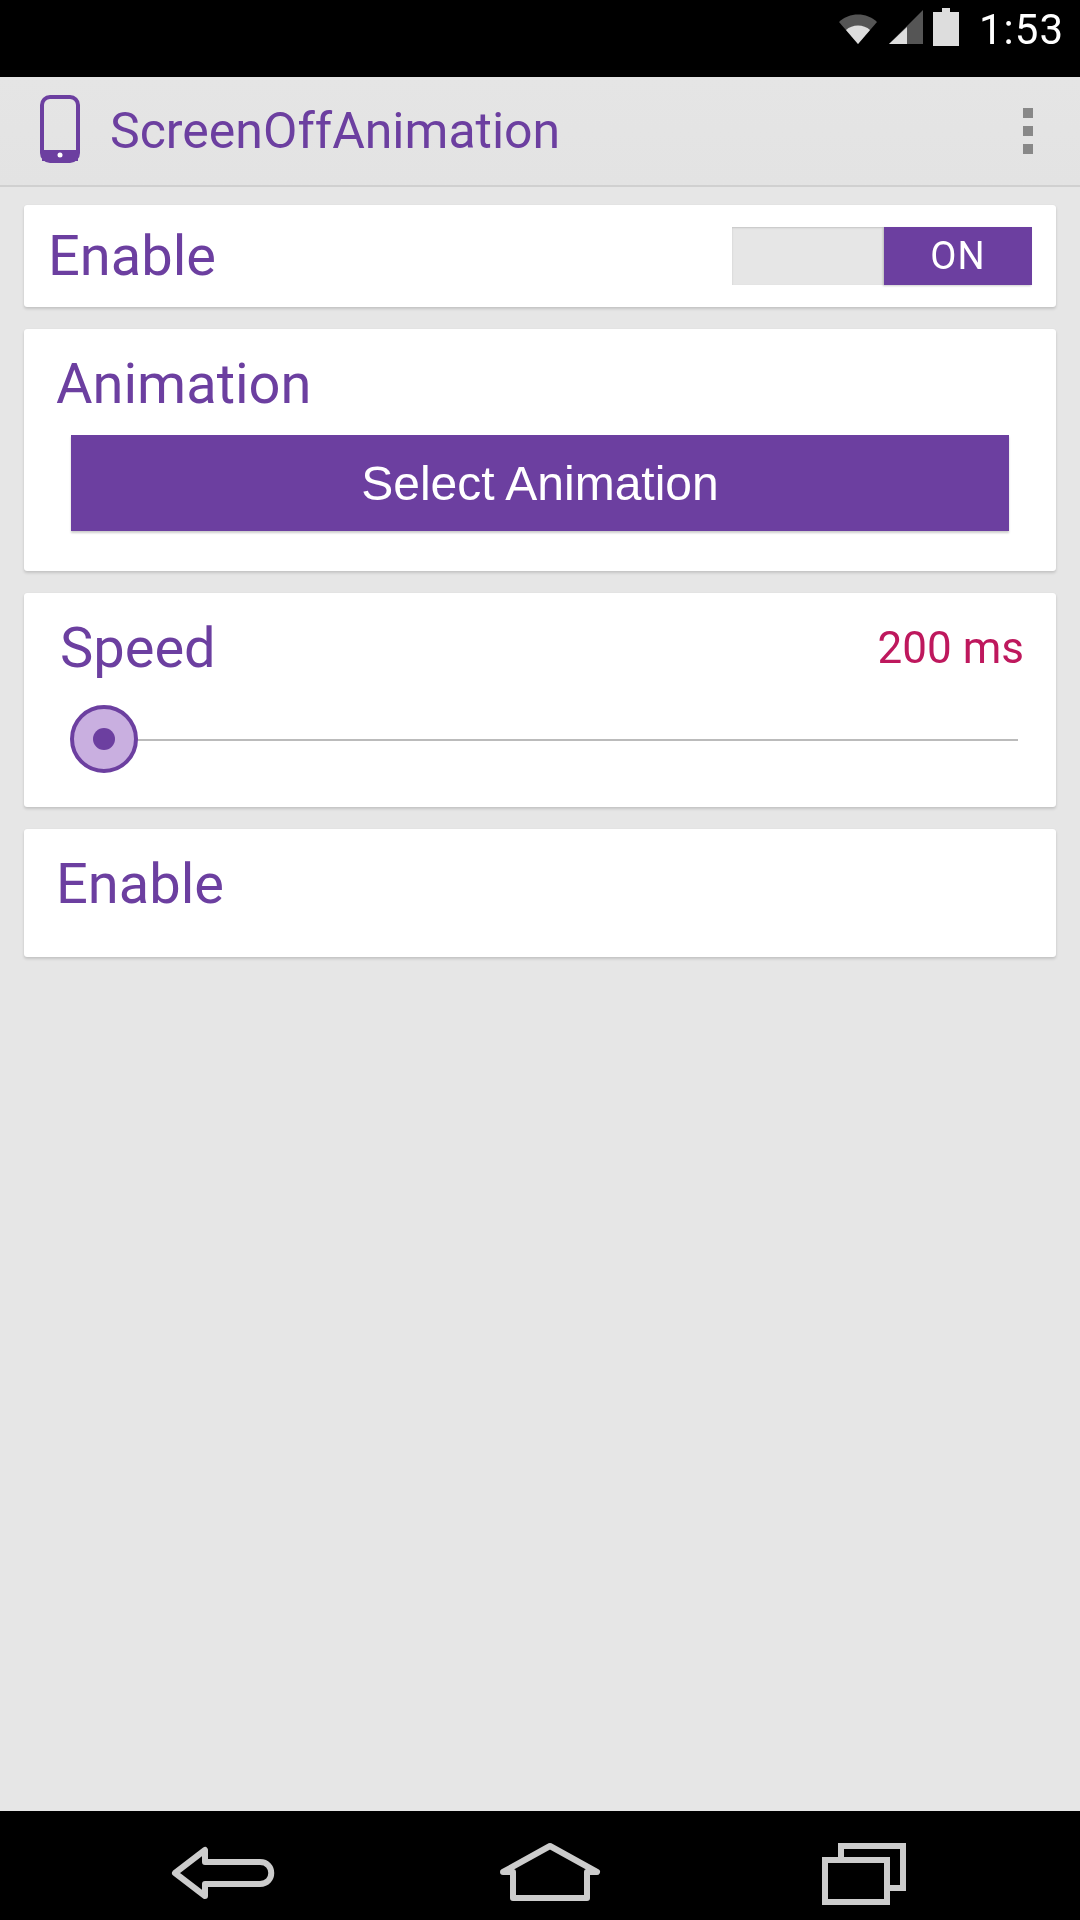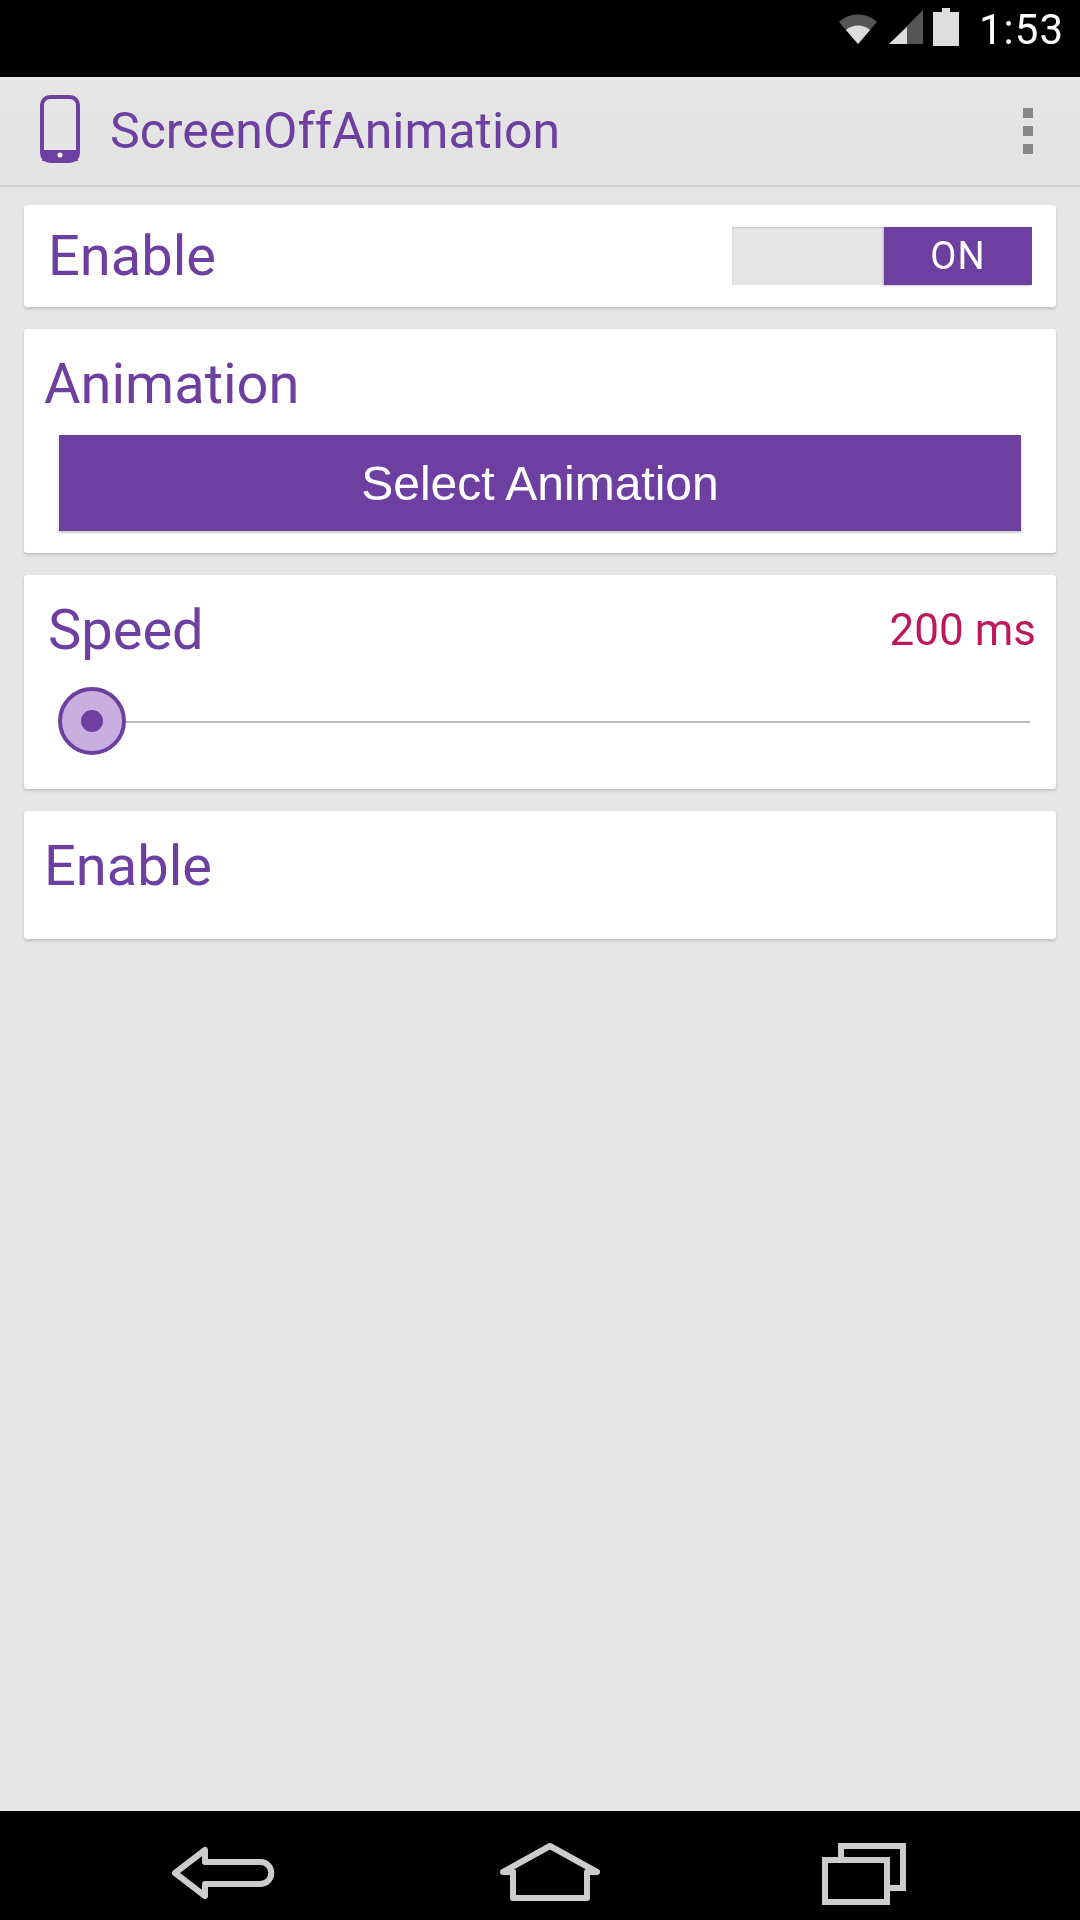--- a/index.html
+++ b/index.html
@@ -52,21 +52,21 @@
     padding: 18px 24px;
     display: flex;
     flex-direction: column;
     gap: 22px;
   }
 
   .card {
     background: #fff;
     border-radius: 3px;
     box-shadow: 0 2px 3px rgba(0,0,0,0.15), 0 0 1px rgba(0,0,0,0.1);
-    padding: 22px 20px;
+    padding: 22px 32px;
   }
 
   
   .enable-card {
     display: flex;
     align-items: center;
     justify-content: space-between;
     padding: 18px 24px;
   }
   .enable-label {
@@ -100,21 +100,21 @@
   .section-title {
     color: #6c3fa0;
     font-size: 56px;
     font-weight: 400;
     margin-bottom: 18px;
   }
 
   .big-button {
     display: block;
     width: calc(100% - 30px);
-    margin: 0 auto;
+    margin: 18px auto;
     height: 96px;
     background: #6c3fa0;
     color: #fff;
     font-size: 48px;
     font-weight: 400;
     border: none;
     cursor: pointer;
     box-shadow: 0 2px 2px rgba(0,0,0,0.2);
   }
 

